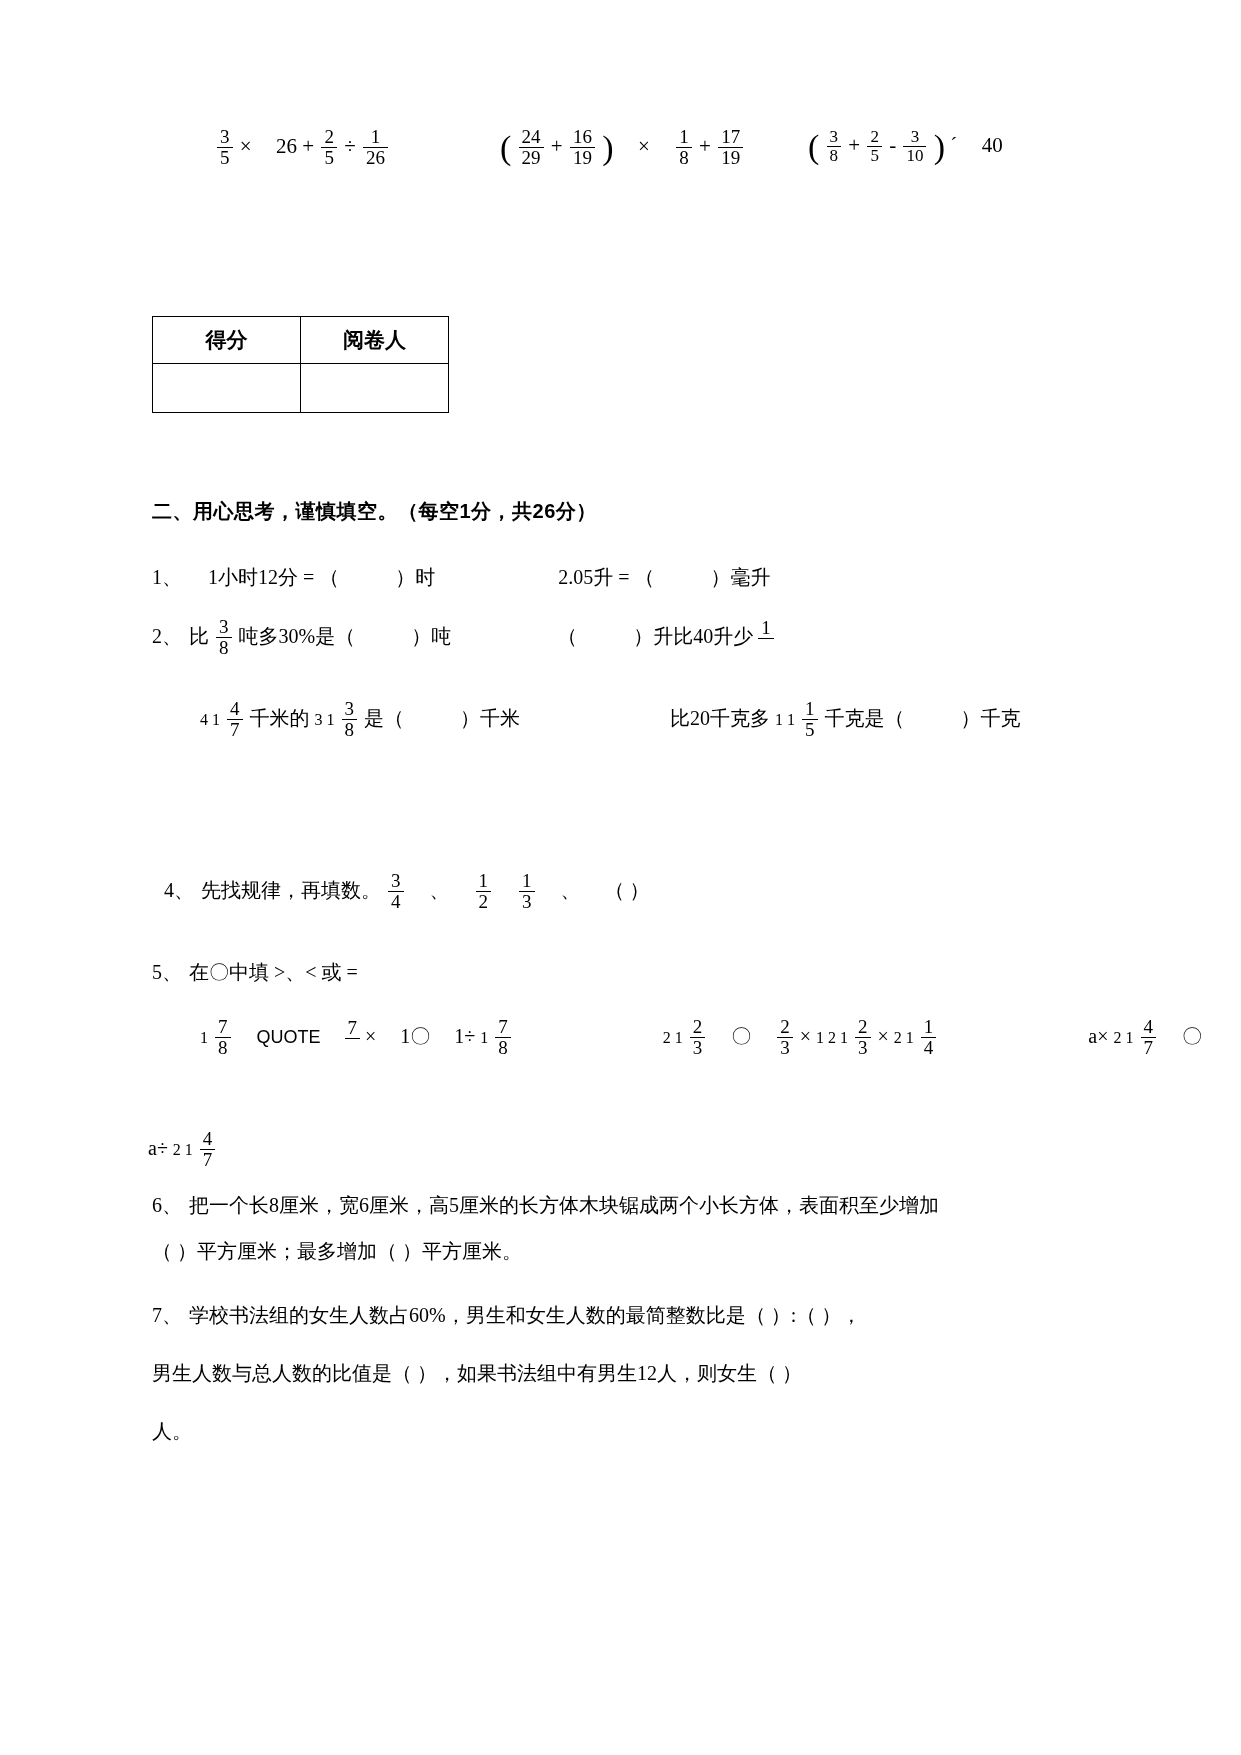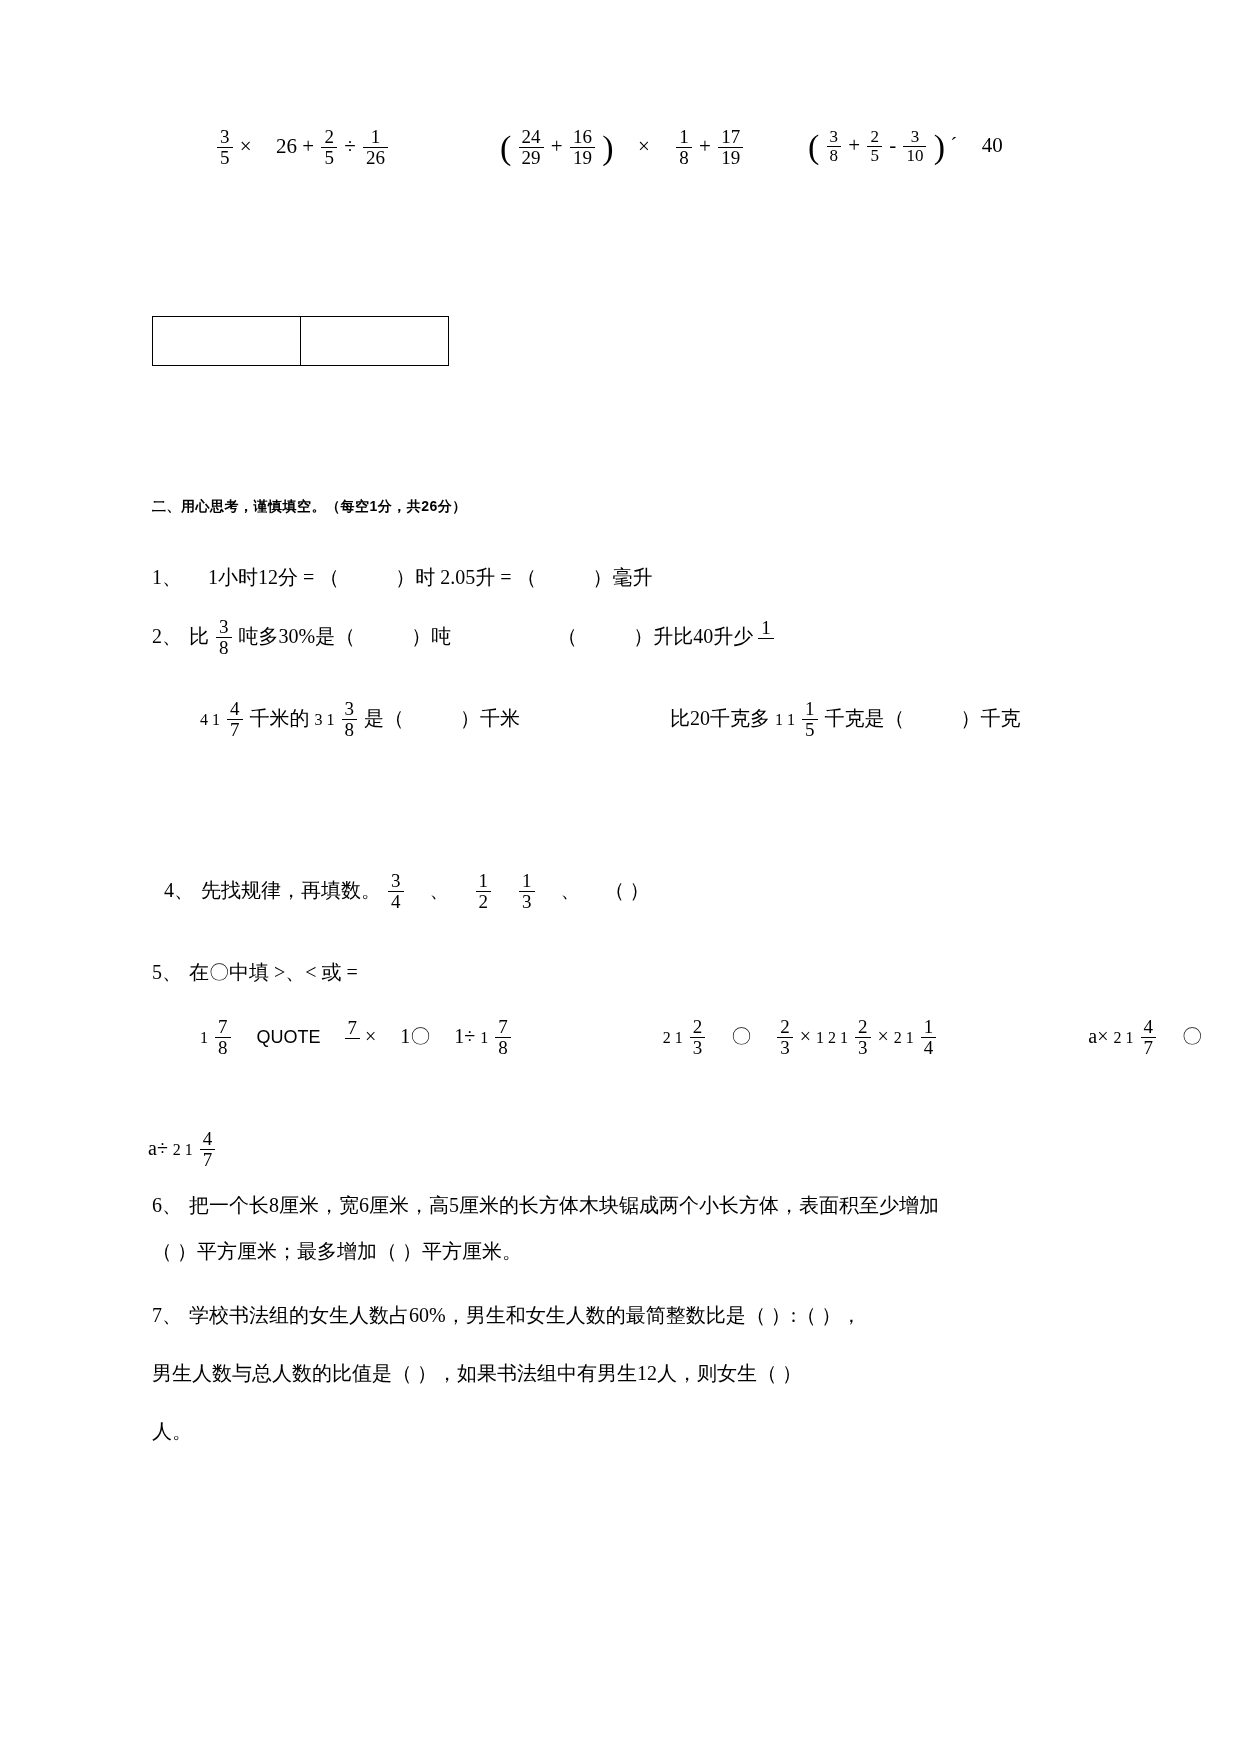--- a/index.html
+++ b/index.html
@@ -81,37 +81,37 @@
     font-weight: bold;
     font-family: "Liberation Sans", sans-serif;
   }
   .score-table tr.empty td { height: 46px; }
 
   
   .sec-title {
     position: absolute;
     top: 498px;
     left: 152px;
-    font-size: 14px;
+    font-size: 20px;
     font-weight: bold;
     font-family: "Liberation Sans", sans-serif;
     letter-spacing: 0.5px;
   }
 
   
   .q {
     position: absolute;
     font-size: 20px;
     line-height: 34px;
     white-space: nowrap;
   }
   .q .idx { margin-right: 2px; }
 
   .q1 { top: 560px; left: 152px; }
-  .q1 .part2 { }
+  .q1 .part2 { margin-left: 118px; }
 
   .q2 { top: 618px; left: 152px; }
   .q2b { top: 700px; left: 200px; }
   .q3 { top: 786px; left: 152px; }
   .q4 { top: 872px; left: 164px; }
   .q5 { top: 955px; left: 152px; }
   .q5b { top: 1018px; left: 200px; }
   .q5c { top: 1100px; left: 148px; margin-top: 30px; }
   .q6 { top: 1188px; left: 152px; white-space: normal; width: 960px; }
   .q6 .line2 { display: block; margin-top: 12px; }
@@ -208,20 +208,24 @@
       <span class="paren">)</span>
       <span>´</span>
       <span class="sp-s"></span>
       <span>40</span>
     </div>
 
   </div>
 
   <table class="score-table">
     <tbody>
+        <tr>
+      <td>得分</td>
+      <td>阅卷人</td>
+    </tr>
     <tr class="empty">
       <td></td>
       <td></td>
     </tr>
   </tbody>
     </table>
 
   <div class="sec-title">二、用心思考，谨慎填空。（每空1分，共26分）</div>
 
   <div class="q q1">

